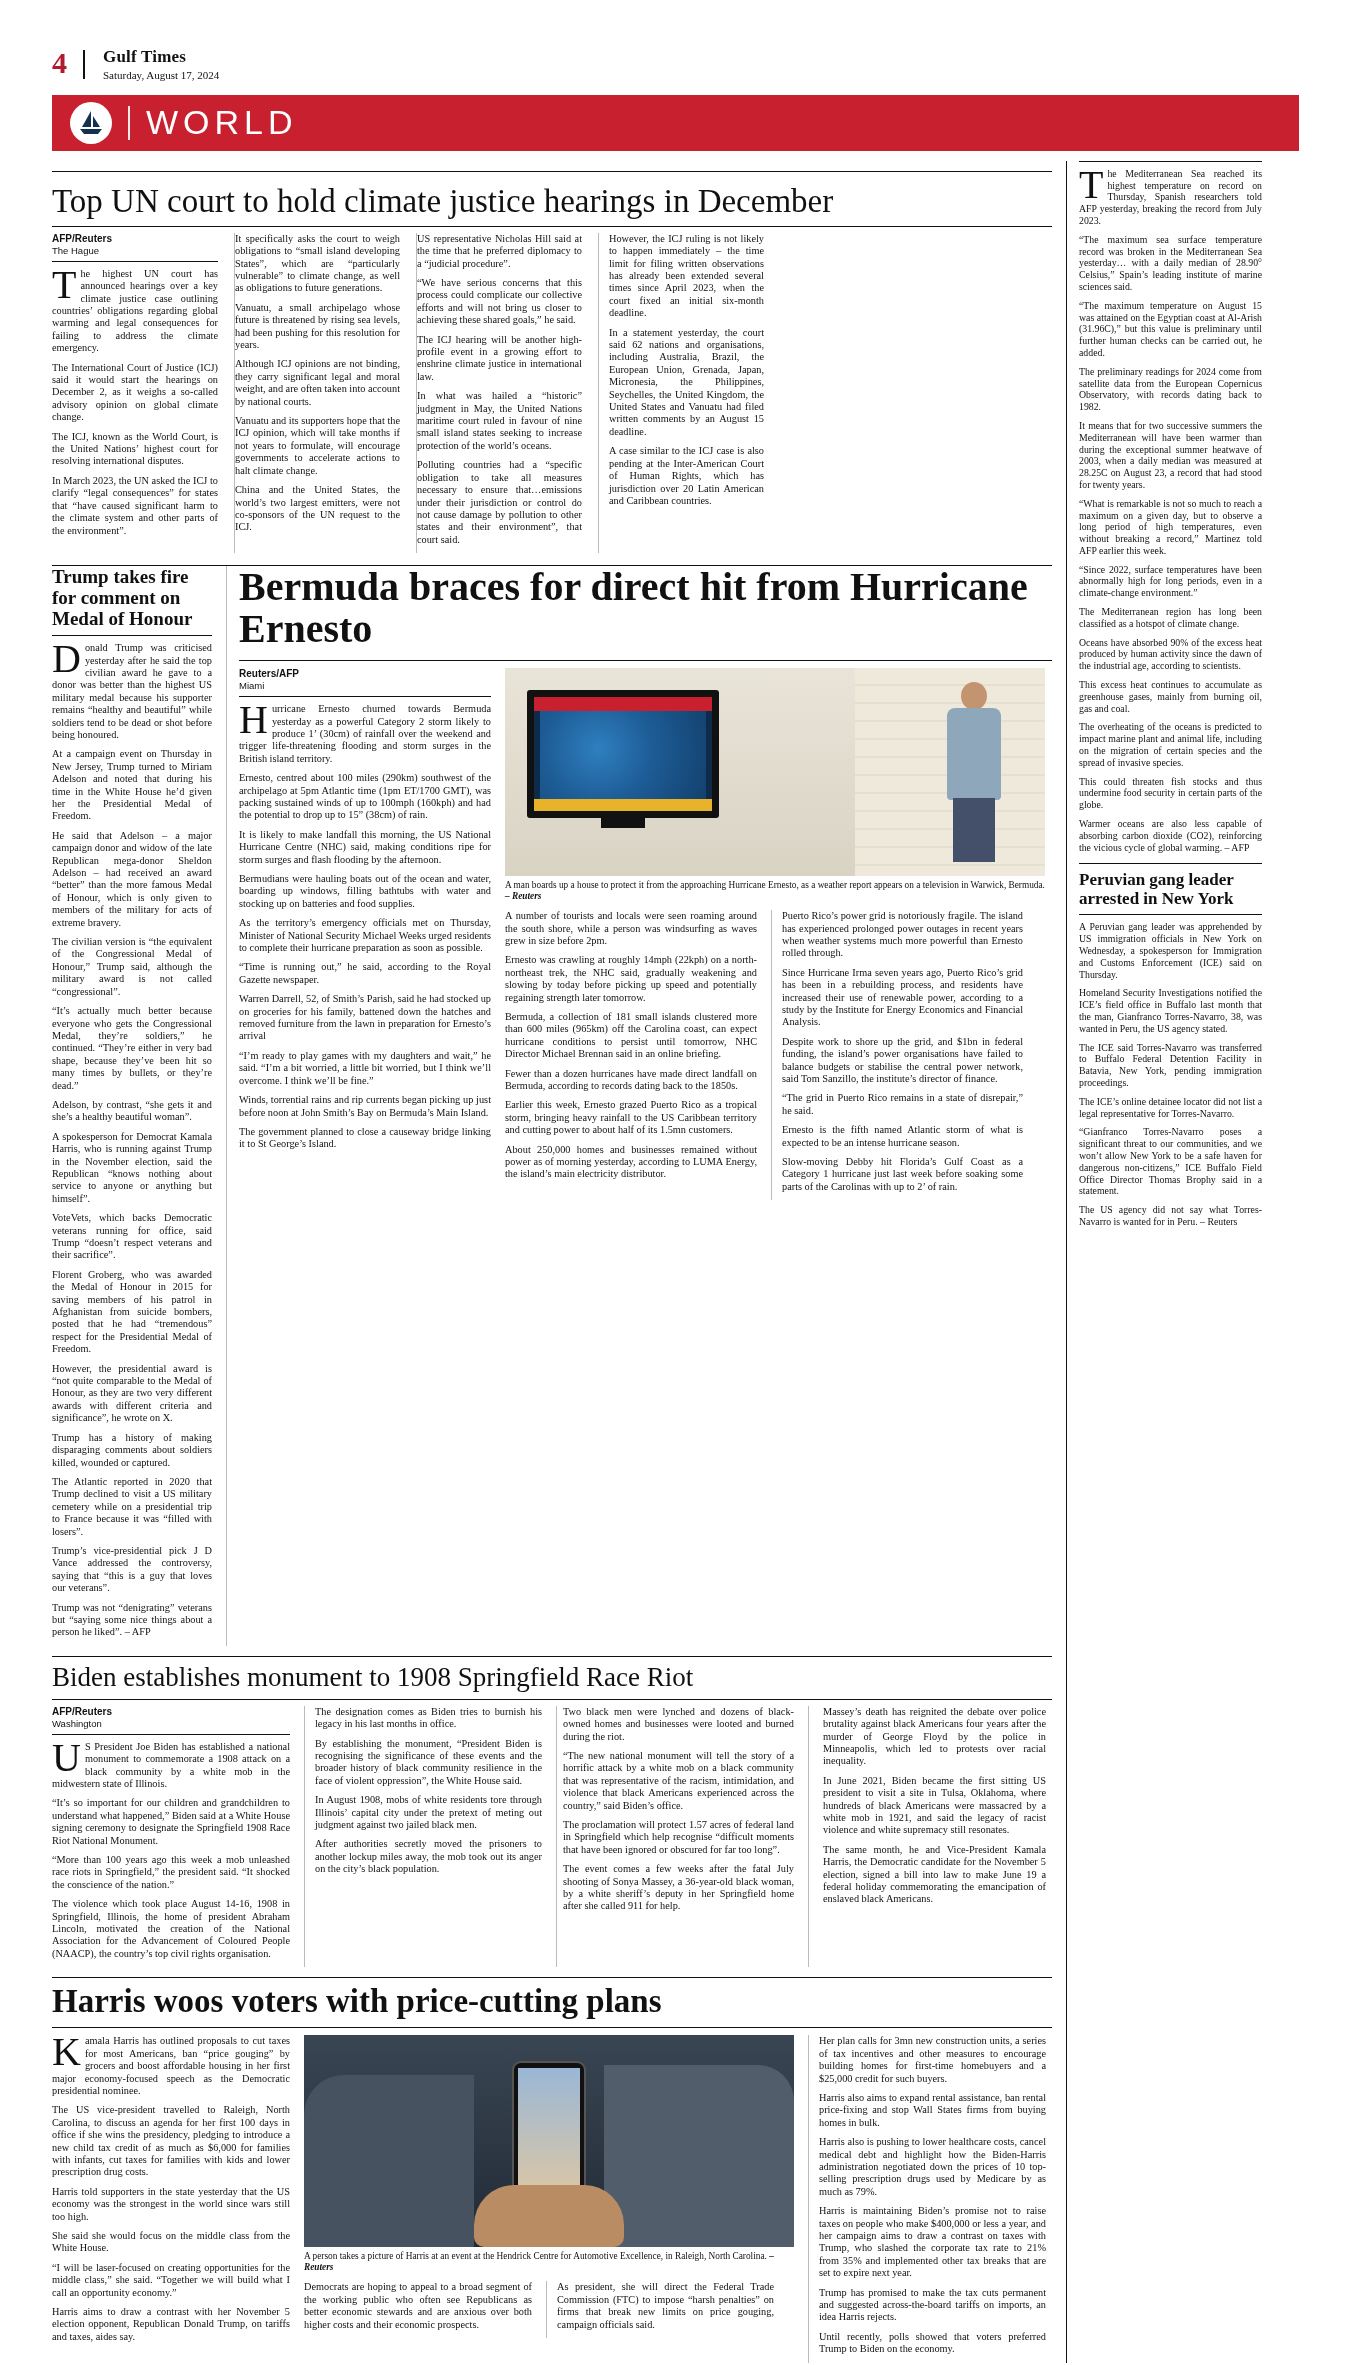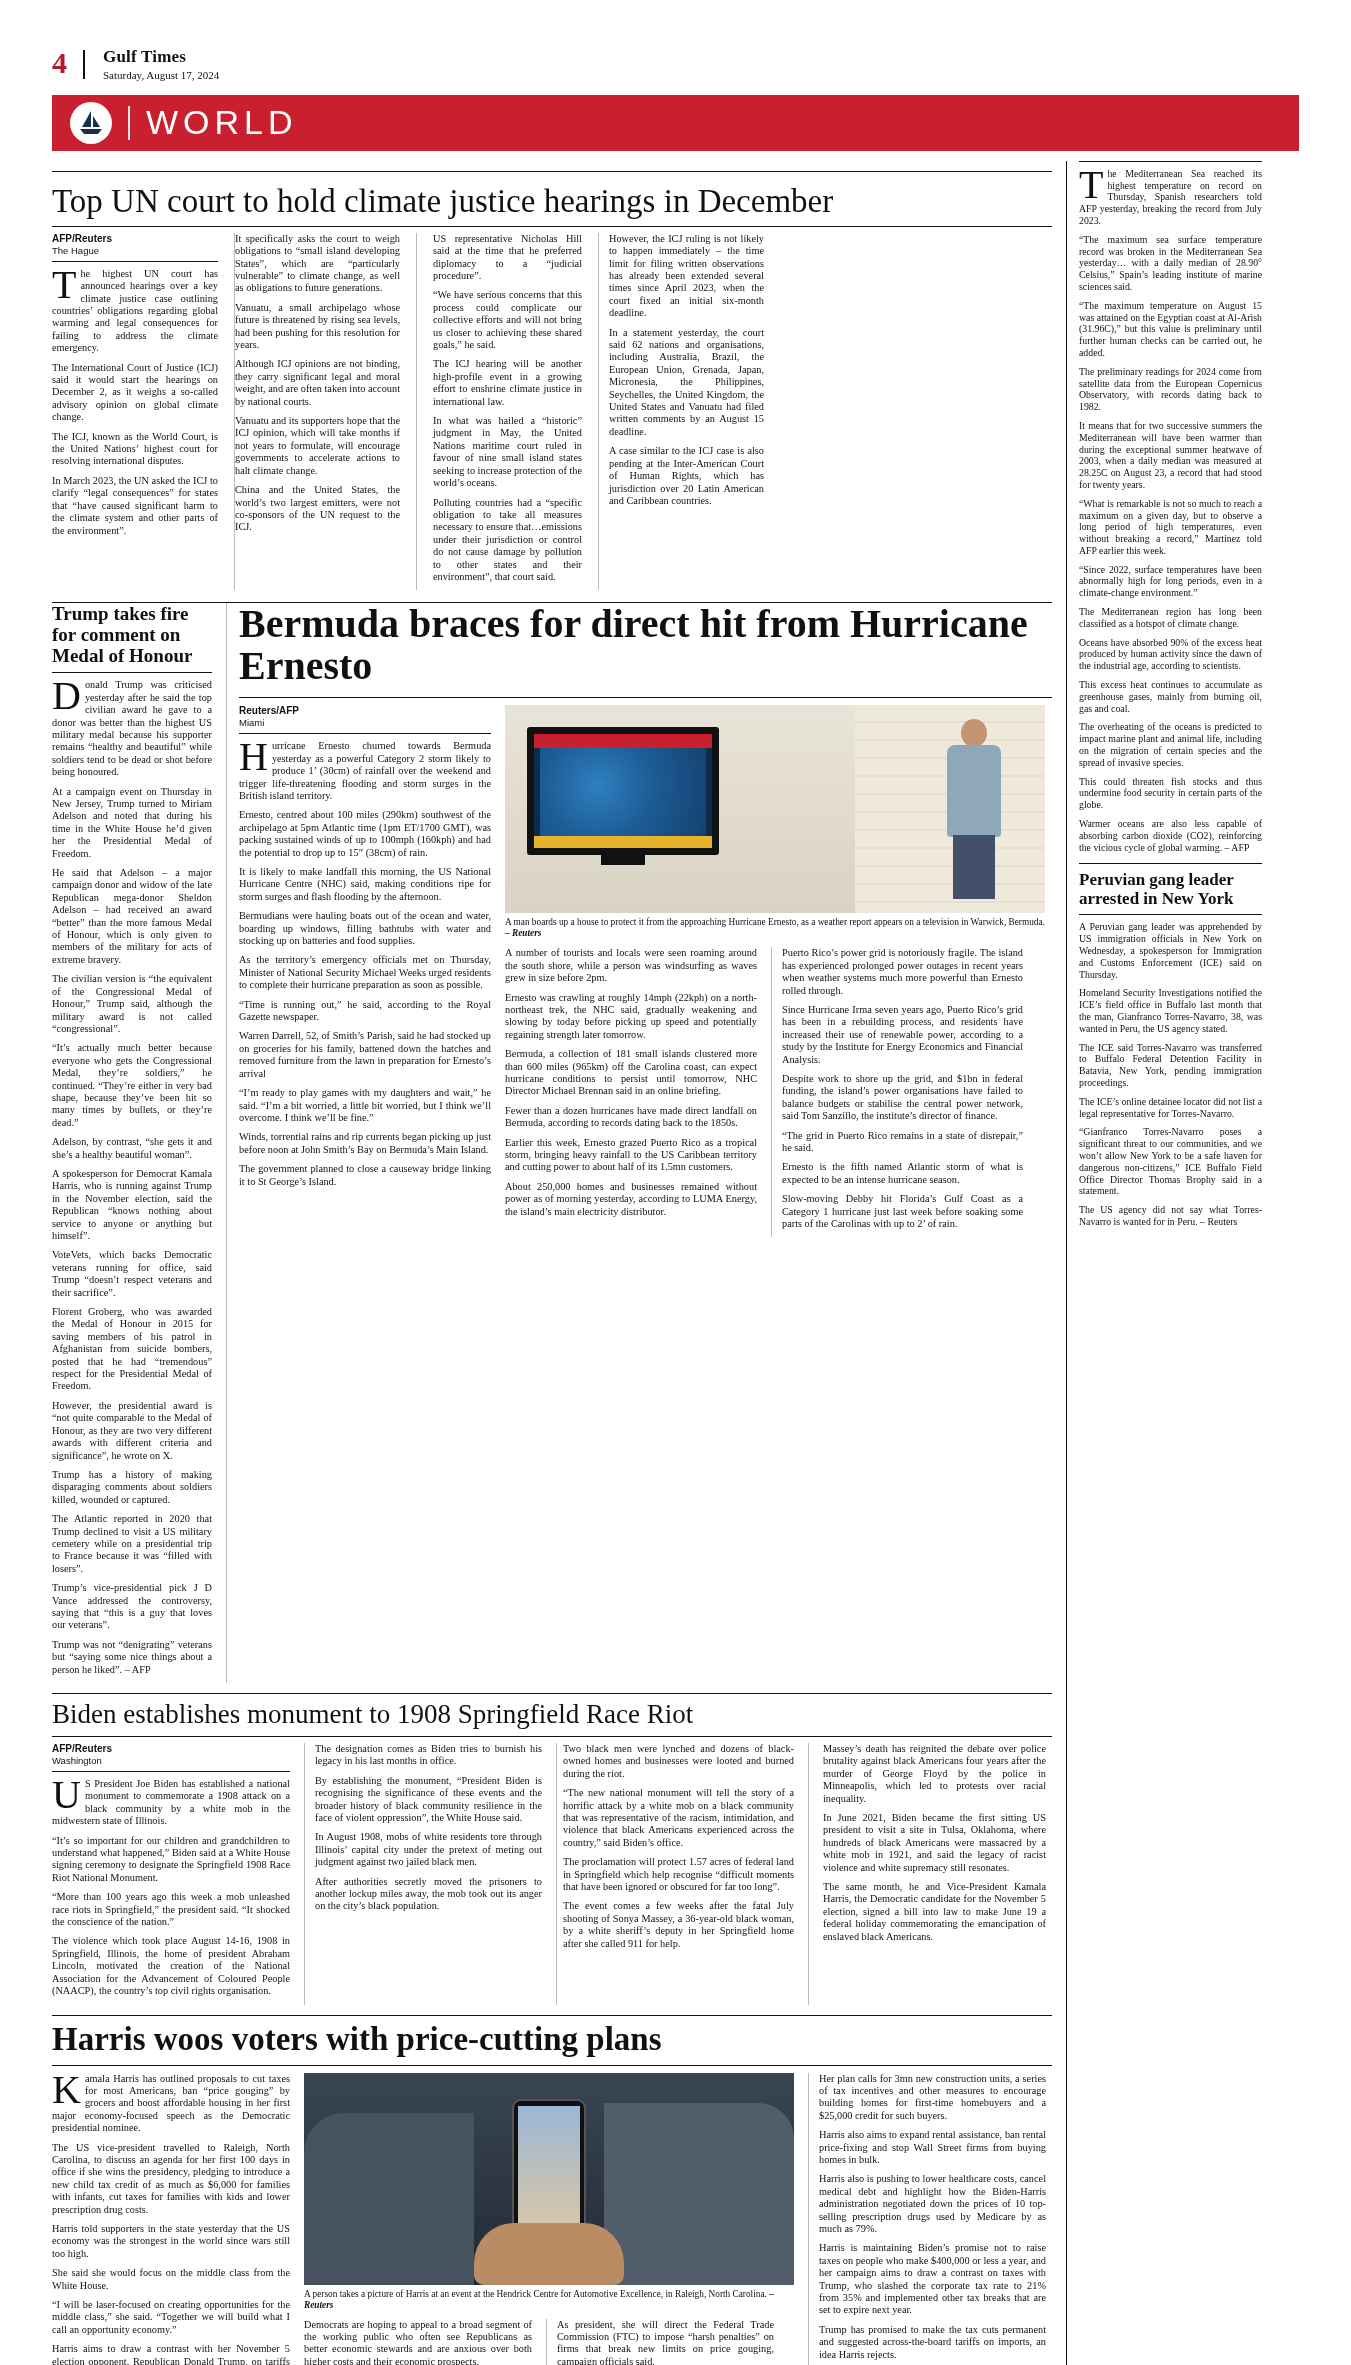--- a/index.html
+++ b/index.html
@@ -117,21 +117,21 @@
             <p>The ICJ, known as the World Court, is the United Nations’ highest court for resolving international disputes.</p>
             <p>In March 2023, the UN asked the ICJ to clarify “legal consequences” for states that “have caused significant harm to the climate system and other parts of the environment”.</p>
           </div>
           <div class="vr" style="width:166px; ">
             <p>It specifically asks the court to weigh obligations to “small island developing States”, which are “particularly vulnerable” to climate change, as well as obligations to future generations.</p>
             <p>Vanuatu, a small archipelago whose future is threatened by rising sea levels, had been pushing for this resolution for years.</p>
             <p>Although ICJ opinions are not binding, they carry significant legal and moral weight, and are often taken into account by national courts.</p>
             <p>Vanuatu and its supporters hope that the ICJ opinion, which will take months if not years to formulate, will encourage governments to accelerate actions to halt climate change.</p>
             <p>China and the United States, the world’s two largest emitters, were not co-sponsors of the UN request to the ICJ.</p>
           </div>
-          <div class="vr" style="width:166px; padding-left:16px;">
+          <div class="vr" style="width:166px; padding-left:0;">
             <p>US representative Nicholas Hill said at the time that he preferred diplomacy to a “judicial procedure”.</p>
             <p>“We have serious concerns that this process could complicate our collective efforts and will not bring us closer to achieving these shared goals,” he said.</p>
             <p>The ICJ hearing will be another high-profile event in a growing effort to enshrine climate justice in international law.</p>
             <p>In what was hailed a “historic” judgment in May, the United Nations maritime court ruled in favour of nine small island states seeking to increase protection of the world’s oceans.</p>
             <p>Polluting countries had a “specific obligation to take all measures necessary to ensure that…emissions under their jurisdiction or control do not cause damage by pollution to other states and their environment”, that court said.</p>
           </div>
           <div class="vr" style="width:166px; padding-left:10px;">
             <p>However, the ICJ ruling is not likely to happen immediately – the time limit for filing written observations has already been extended several times since April 2023, when the court fixed an initial six-month deadline.</p>
             <p>In a statement yesterday, the court said 62 nations and organisations, including Australia, Brazil, the European Union, Grenada, Japan, Micronesia, the Philippines, Seychelles, the United Kingdom, the United States and Vanuatu had filed written comments by an August 15 deadline.</p>
             <p>A case similar to the ICJ case is also pending at the Inter-American Court of Human Rights, which has jurisdiction over 20 Latin American and Caribbean countries.</p>
@@ -296,21 +296,21 @@
               </div>
               <div class="vr" style="width:228px; padding-left:10px;">
                 <p>As president, she will direct the Federal Trade Commission (FTC) to impose “harsh penalties” on firms that break new limits on price gouging, campaign officials said.</p>
 
               </div>
             </div>
           </div>
 
           <div class="vr" style="width:238px; padding-left:10px;">
             <p>Her plan calls for 3mn new construction units, a series of tax incentives and other measures to encourage building homes for first-time homebuyers and a $25,000 credit for such buyers.</p>
-            <p>Harris also aims to expand rental assistance, ban rental price-fixing and stop Wall Street firms from buying homes in bulk.</p>
+            <p>Harris also aims to expand rental assistance, ban rental price-fixing and stop Wall States firms from buying homes in bulk.</p>
             <p>Harris also is pushing to lower healthcare costs, cancel medical debt and highlight how the Biden-Harris administration negotiated down the prices of 10 top-selling prescription drugs used by Medicare by as much as 79%.</p>
             <p>Harris is maintaining Biden’s promise not to raise taxes on people who make $400,000 or less a year, and her campaign aims to draw a contrast on taxes with Trump, who slashed the corporate tax rate to 21% from 35% and implemented other tax breaks that are set to expire next year.</p>
             <p>Trump has promised to make the tax cuts permanent and suggested across-the-board tariffs on imports, an idea Harris rejects.</p>
             <p>Until recently, polls showed that voters preferred Trump to Biden on the economy.</p>
 
             <p></p>
           </div>
         </div>
       </div>
 

